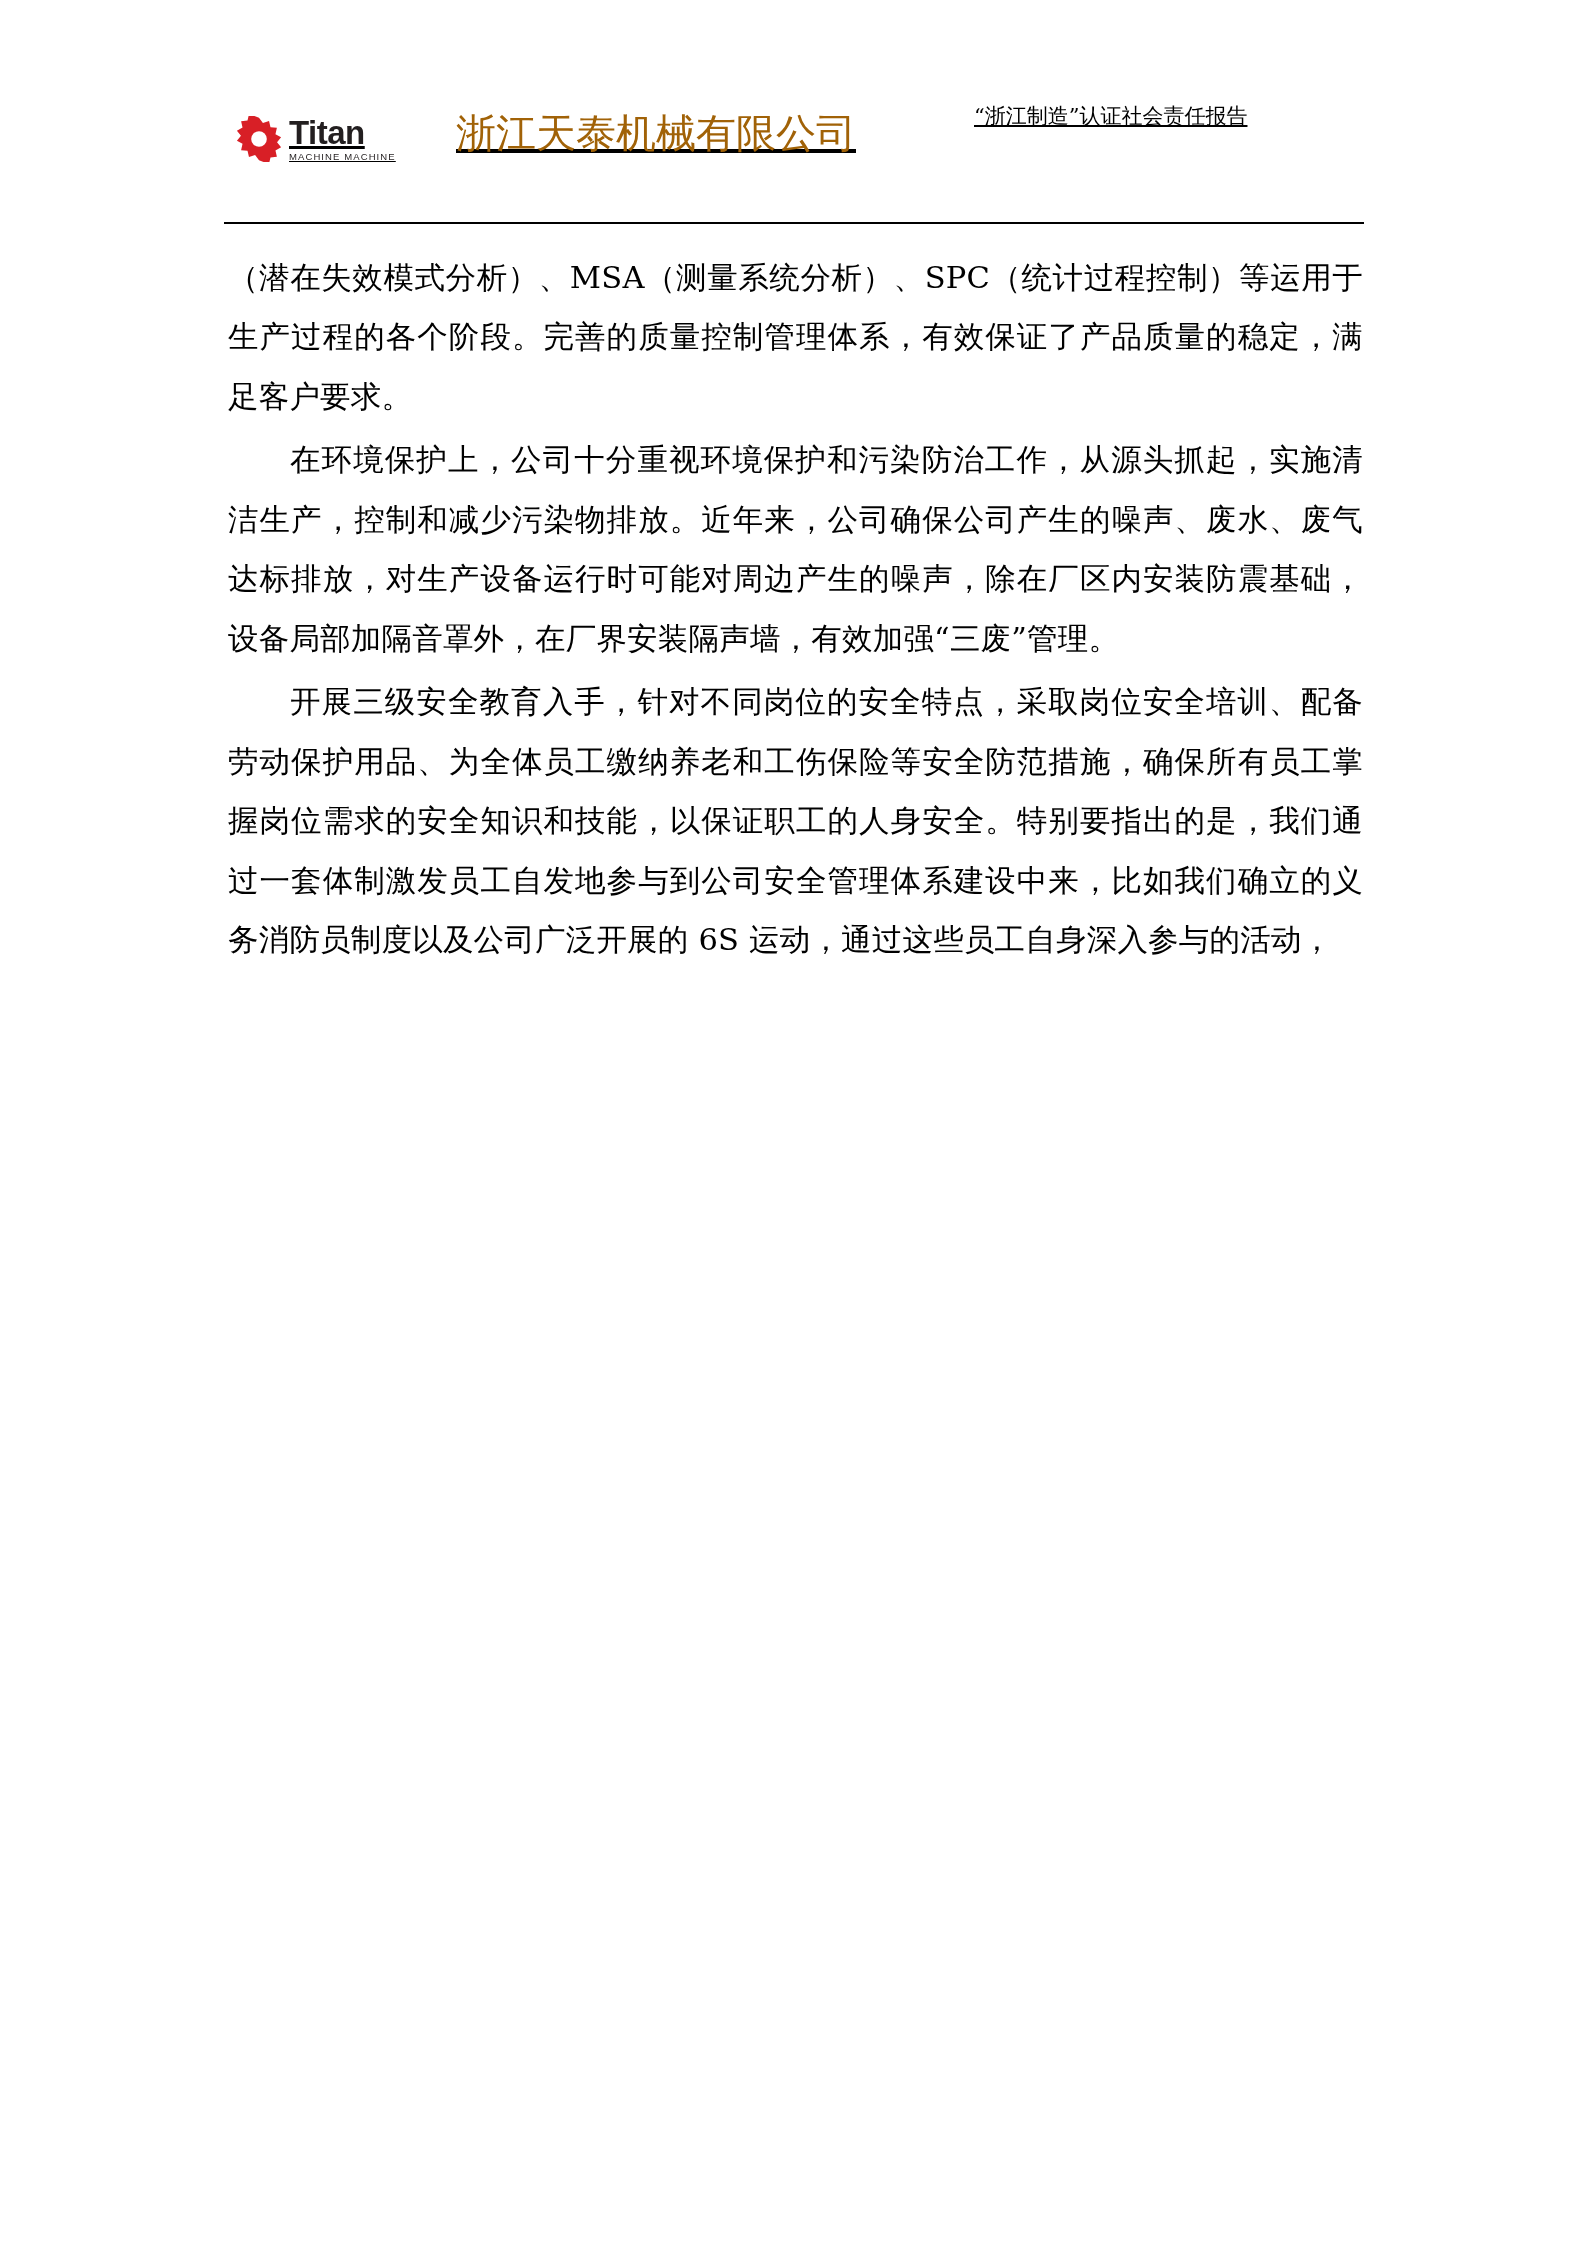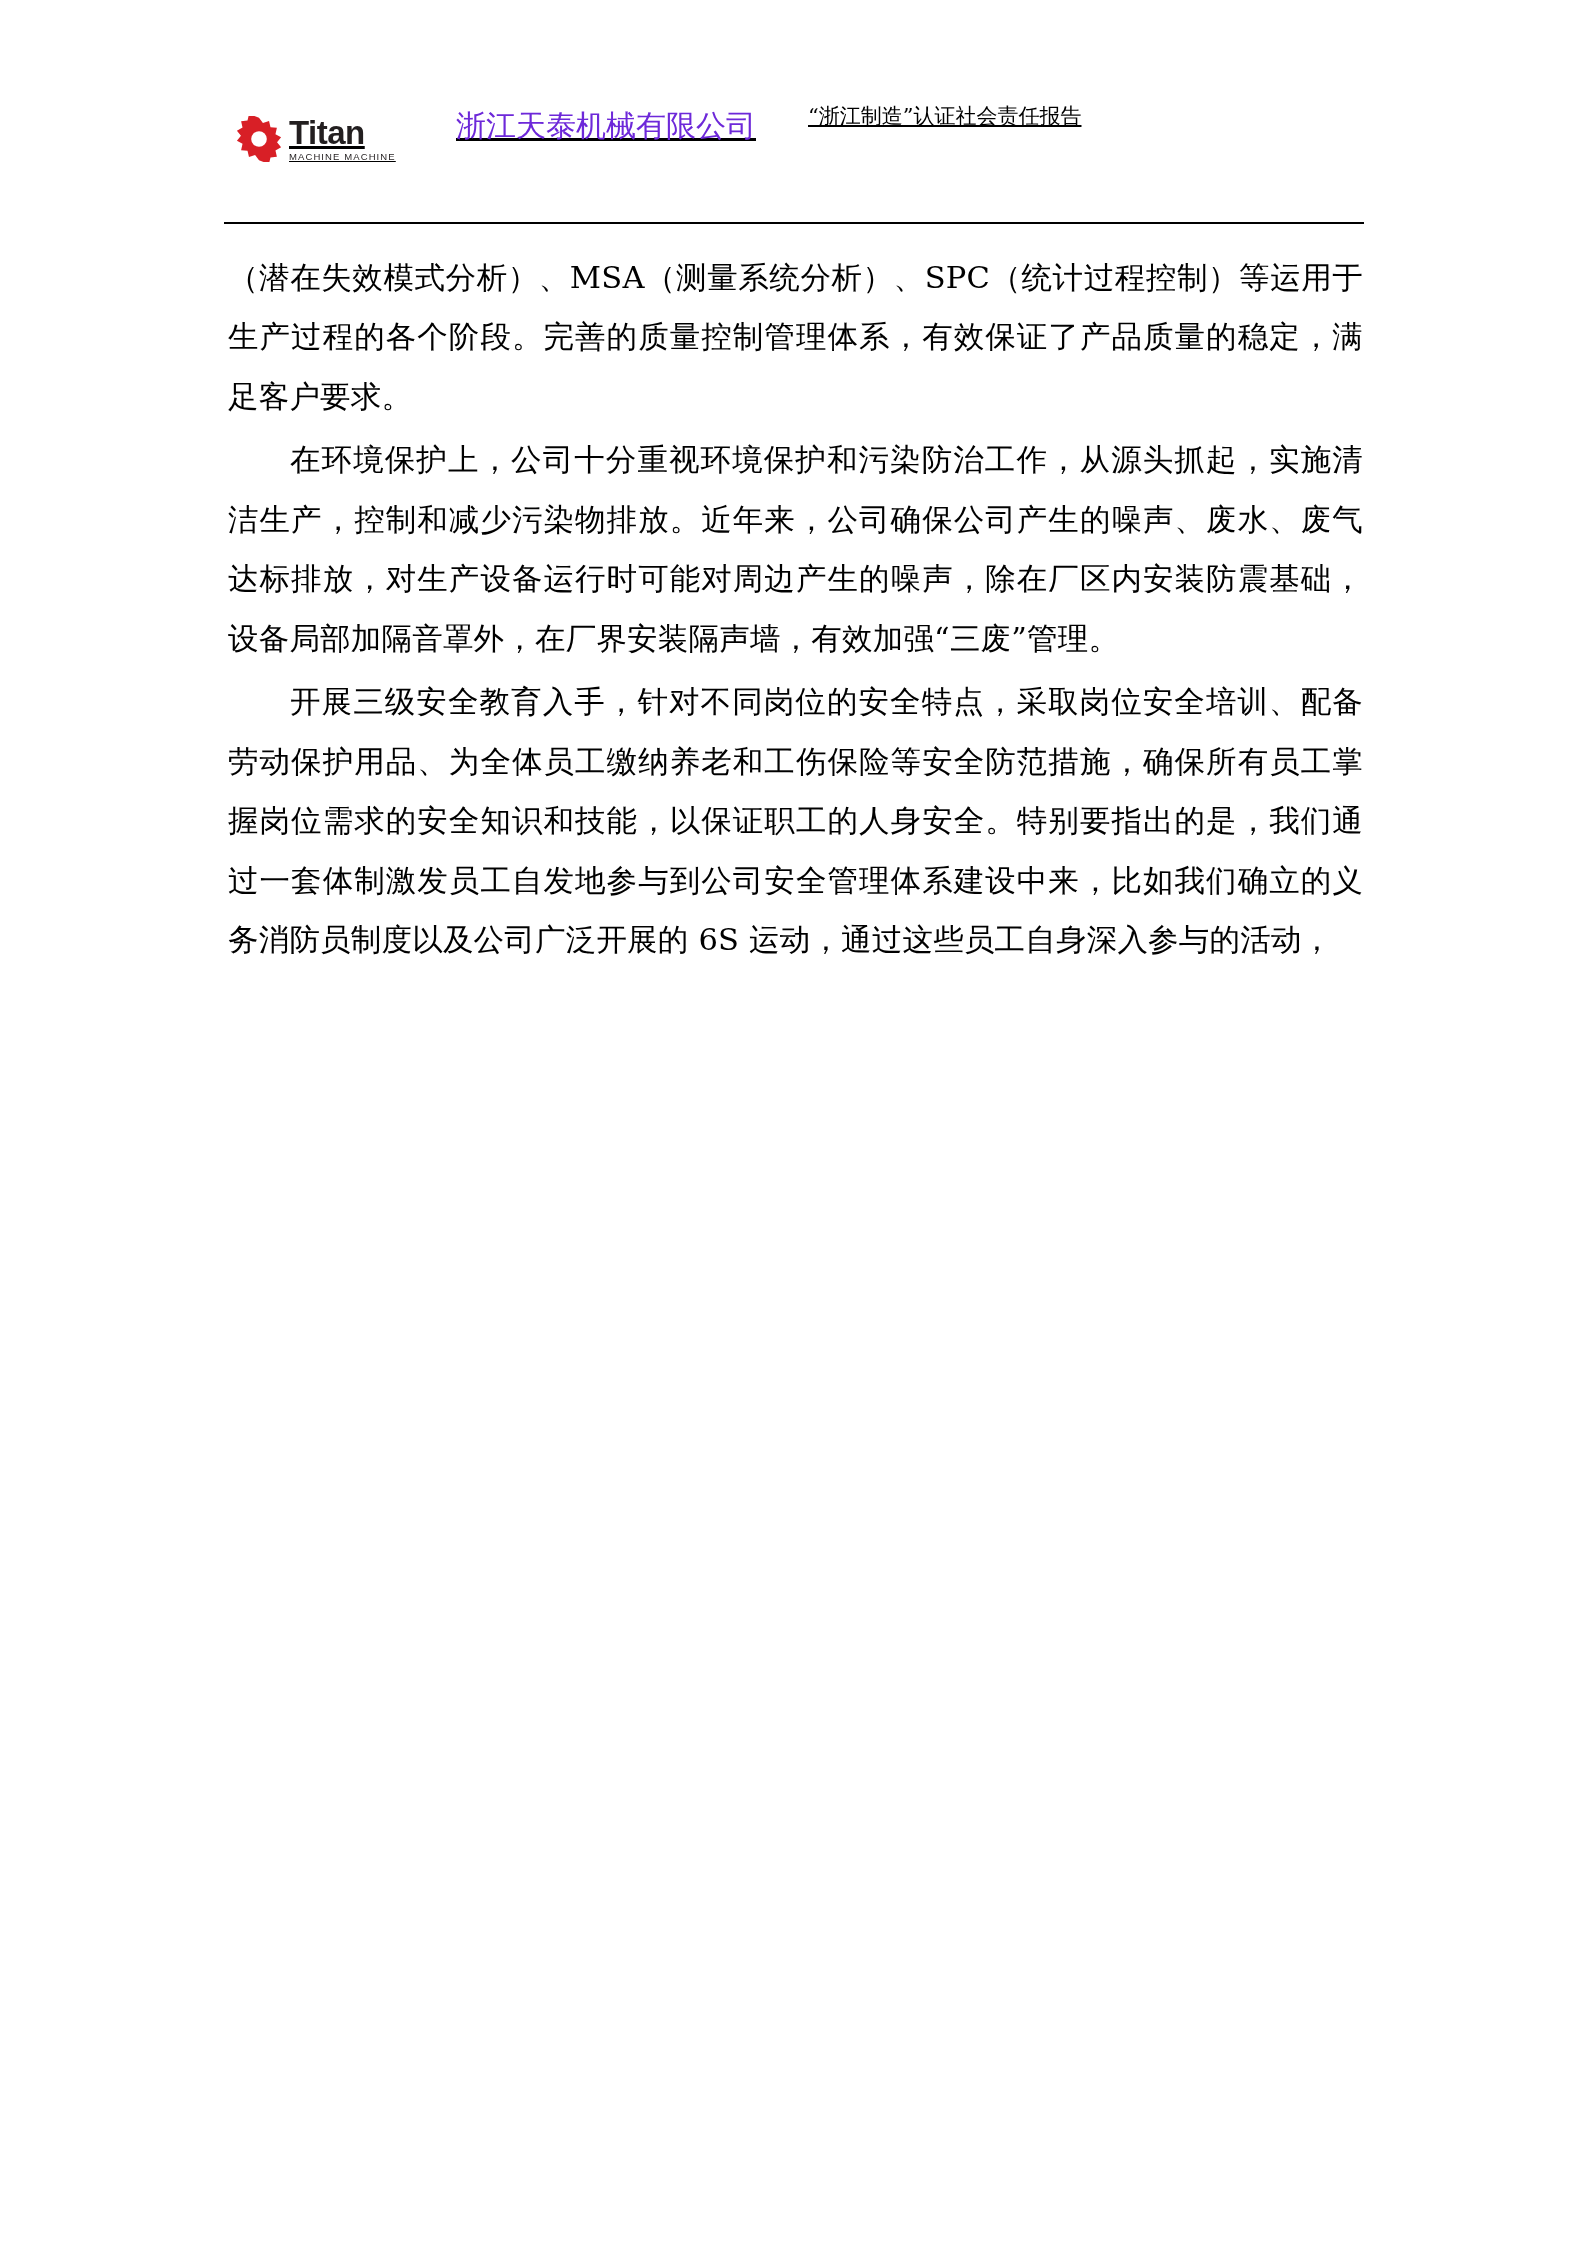--- a/index.html
+++ b/index.html
@@ -58,32 +58,32 @@
   .logo-sub {
     font-family: "Liberation Sans", sans-serif;
     font-size: 9.5px;
     color: #231f20;
     letter-spacing: 1.1px;
     display: block;
     margin-top: 3px;
   }
   .company-name {
     font-family: "DejaVu Serif", serif;
-    font-size: 30px;
-    color: #6d28d9;
+    font-size: 40px;
+    color: #a16207;
     margin-left: 30px;
     position: relative;
     top: -2px;
     white-space: nowrap;
   }
   .report-title {
     font-family: "DejaVu Serif", serif;
     font-size: 21px;
     color: #000000;
-    margin-left: 52px;
+    margin-left: 118px;
     position: relative;
     top: -6px;
     white-space: nowrap;
   }
   .header-rule {
     position: absolute;
     left: 224px;
     top: 222px;
     width: 1140px;
     height: 0;

